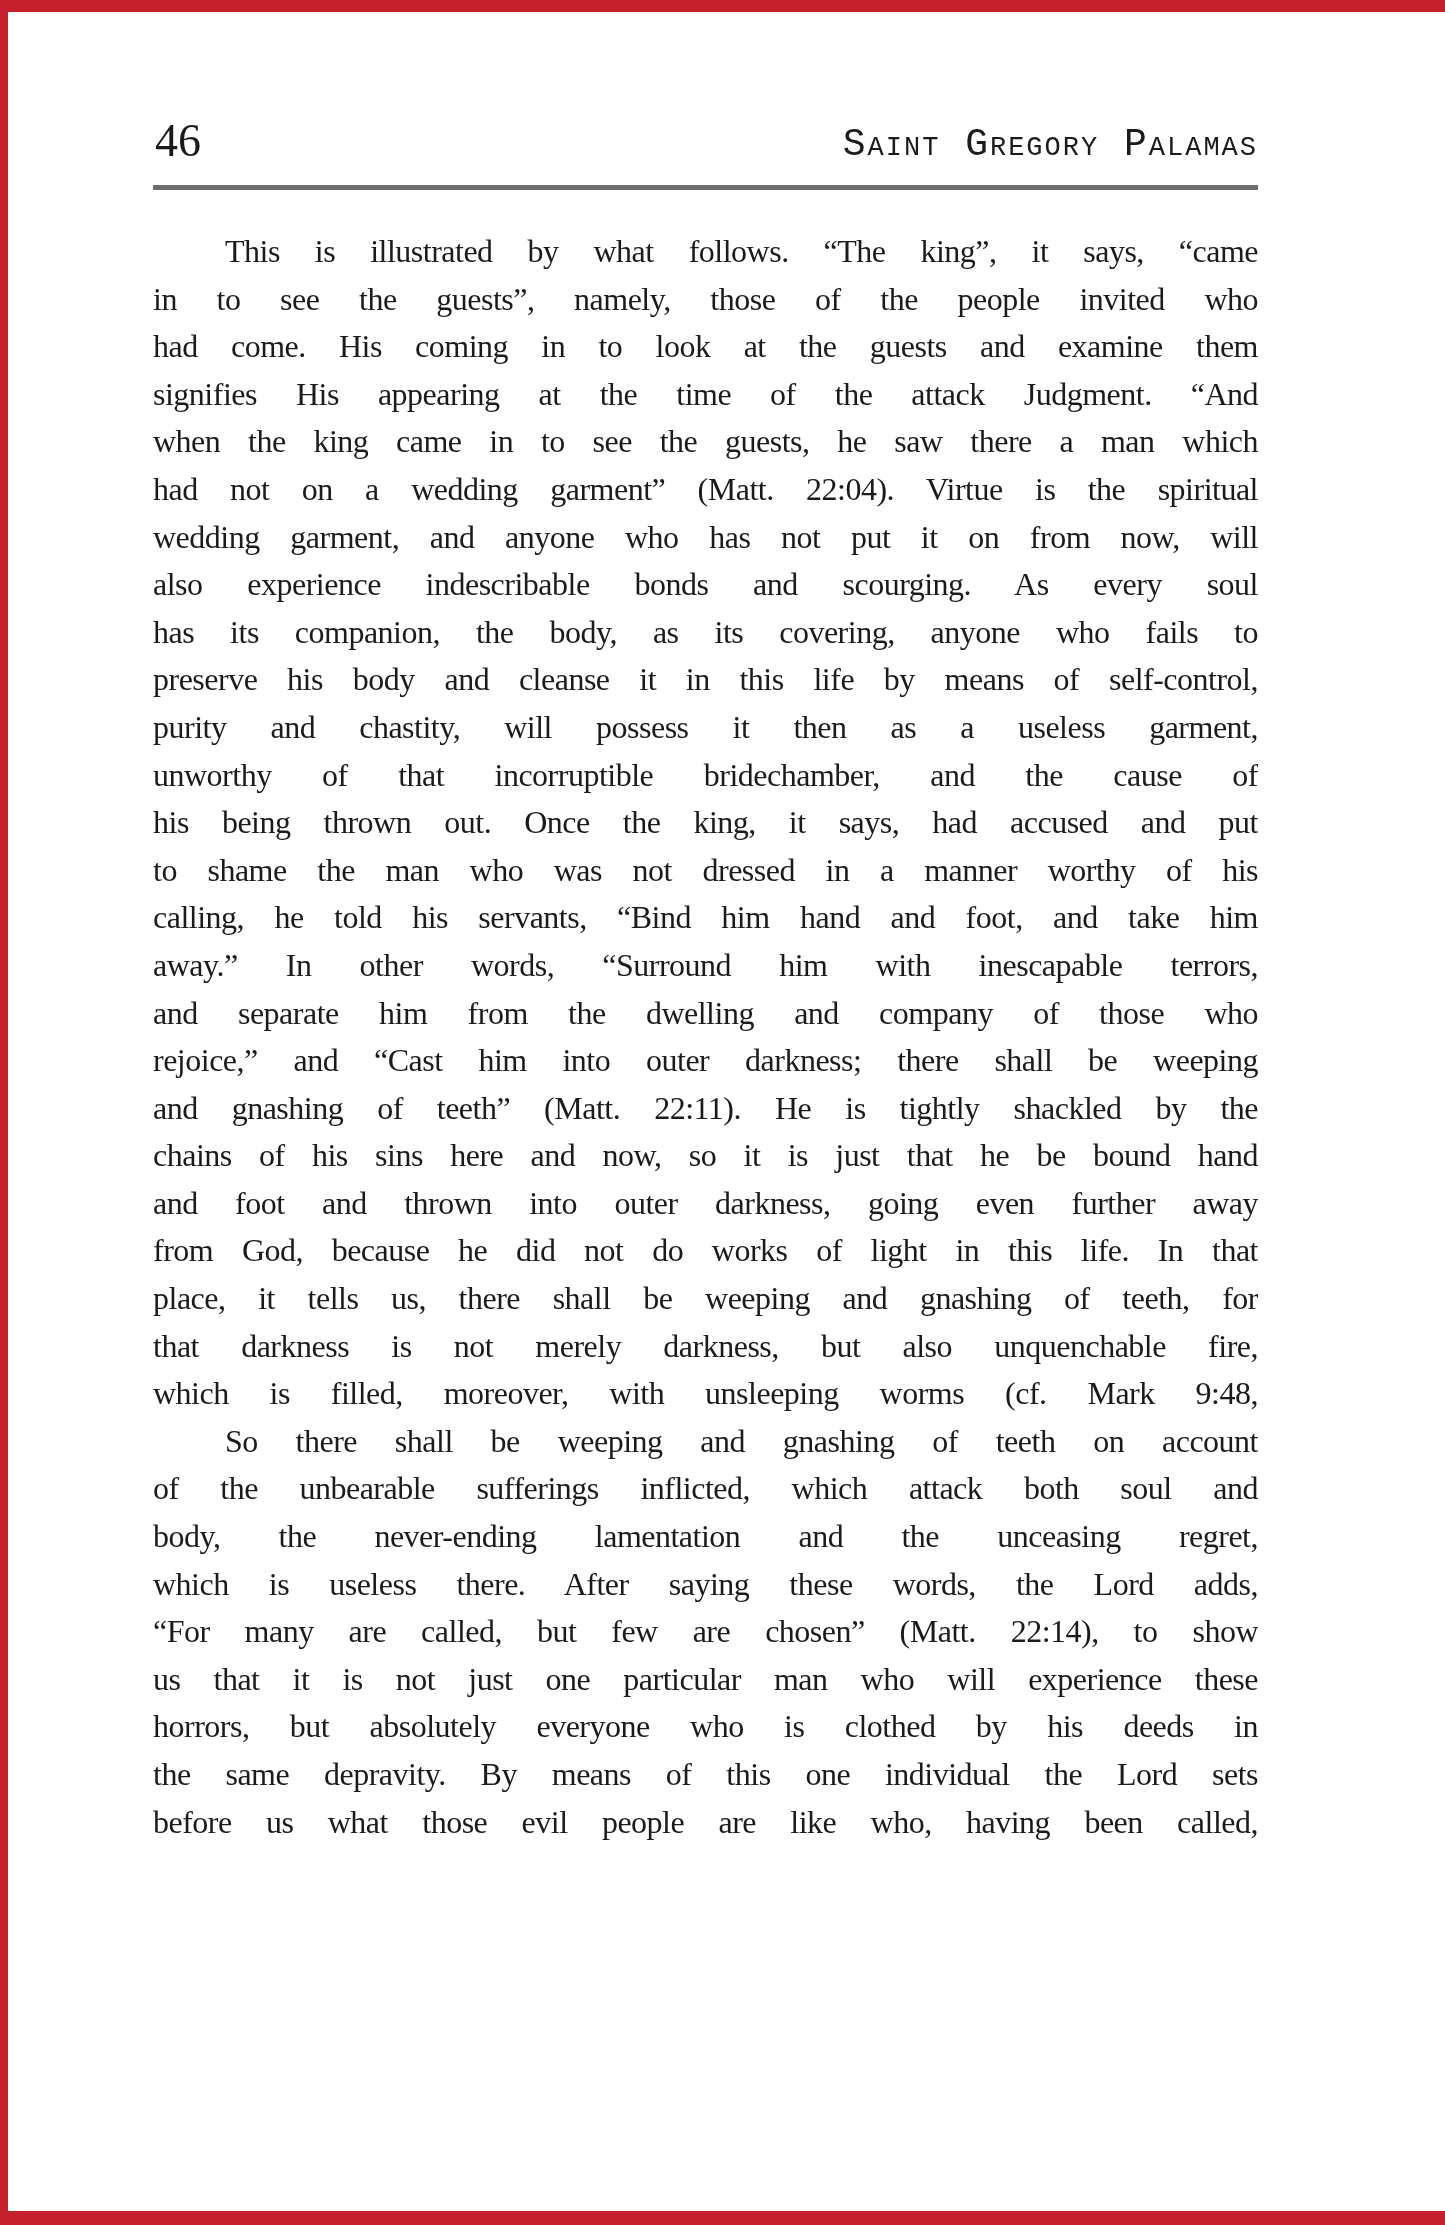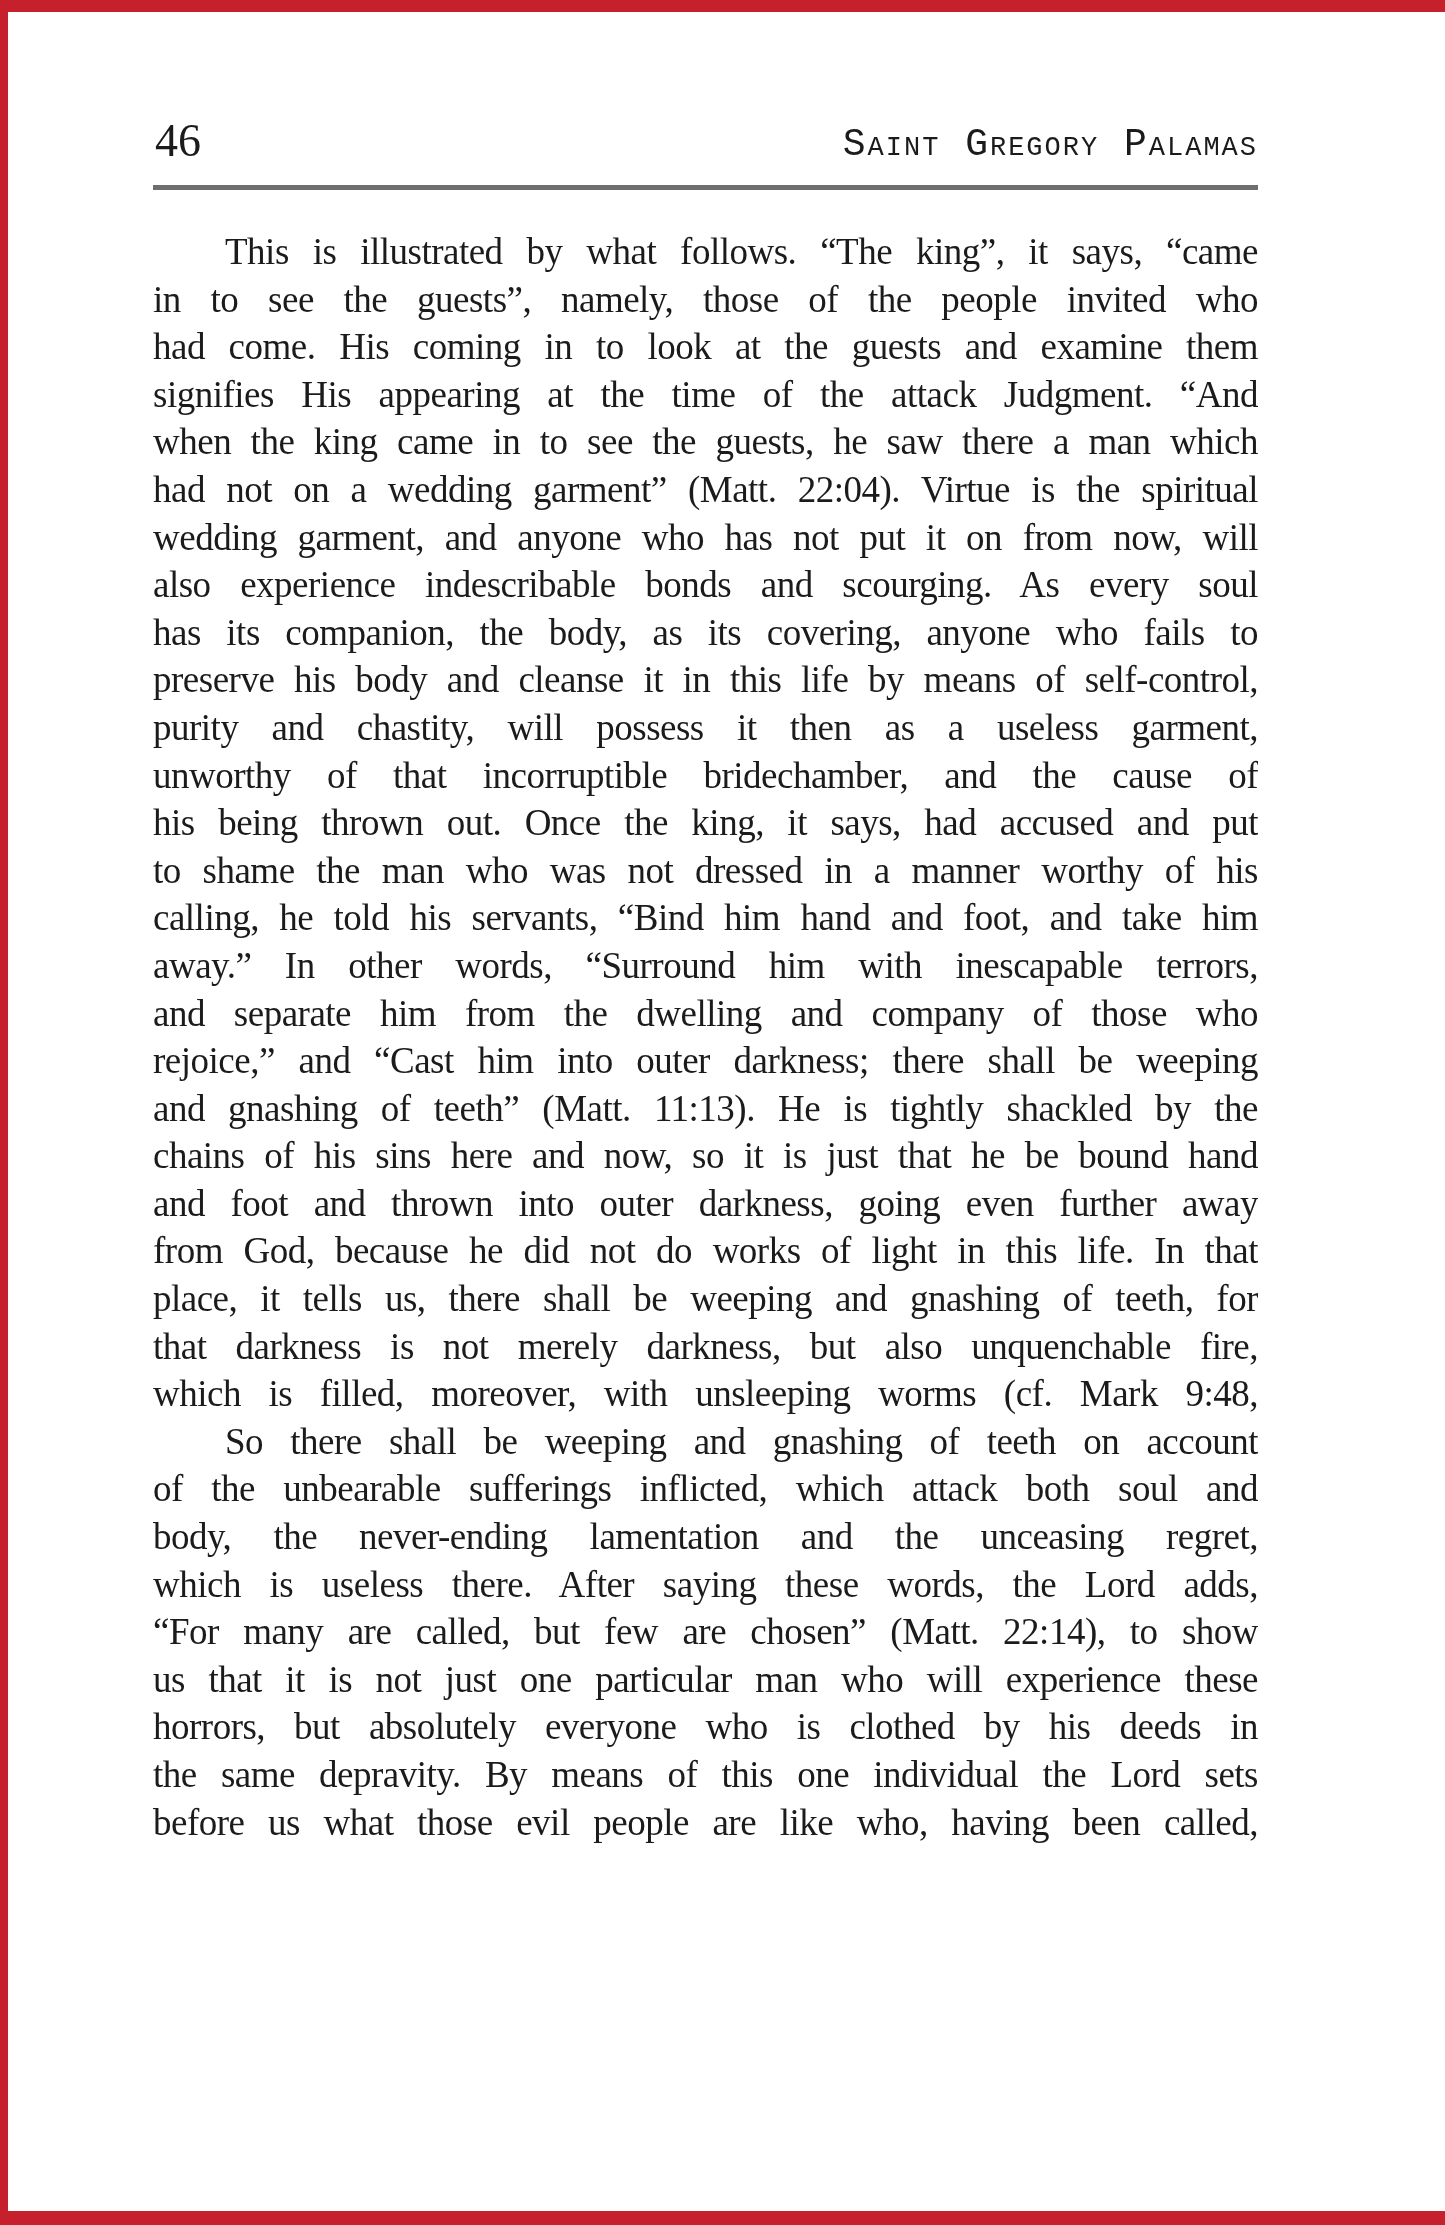--- a/index.html
+++ b/index.html
@@ -48,21 +48,21 @@
     top: 185px;
     height: 5px;
     background: var(--rule_gray, #6e6e6e);
   }
   .body-text {
     position: absolute;
     left: 153px;
     top: 228px;
     width: 1105px;
     color: var(--text, #1b1b1b);
-    font-size: 37px;
+    font-size: 32px;
     line-height: 47.6px;
     letter-spacing: -0.5px;
   }
   .line {
     height: 47.6px;
     overflow: hidden;
     text-align: justify;
     text-align-last: justify;
     white-space: normal;
   }
@@ -98,21 +98,21 @@
       <div class="line">has its companion, the body, as its covering, anyone who fails to</div>
       <div class="line">preserve his body and cleanse it in this life by means of self-control,</div>
       <div class="line">purity and chastity, will possess it then as a useless garment,</div>
       <div class="line">unworthy of that incorruptible bridechamber, and the cause of</div>
       <div class="line">his being thrown out. Once the king, it says, had accused and put</div>
       <div class="line">to shame the man who was not dressed in a manner worthy of his</div>
       <div class="line">calling, he told his servants, “Bind him hand and foot, and take him</div>
       <div class="line">away.” In other words, “Surround him with inescapable terrors,</div>
       <div class="line">and separate him from the dwelling and company of those who</div>
       <div class="line">rejoice,” and “Cast him into outer darkness; there shall be weeping</div>
-      <div class="line">and gnashing of teeth” (Matt. 11:13). He is tightly shackled by the</div>
+      <div class="line">and gnashing of teeth” (Matt. 22:11). He is tightly shackled by the</div>
       <div class="line">chains of his sins here and now, so it is just that he be bound hand</div>
       <div class="line">and foot and thrown into outer darkness, going even further away</div>
       <div class="line">from God, because he did not do works of light in this life. In that</div>
       <div class="line">place, it tells us, there shall be weeping and gnashing of teeth, for</div>
       <div class="line">that darkness is not merely darkness, but also unquenchable fire,</div>
       <div class="line">which is filled, moreover, with unsleeping worms (cf. Mark 9:48,</div>
     </div>
     <div class="paragraph">
       <div class="line indent">So there shall be weeping and gnashing of teeth on account</div>
       <div class="line">of the unbearable sufferings inflicted, which attack both soul and</div>

